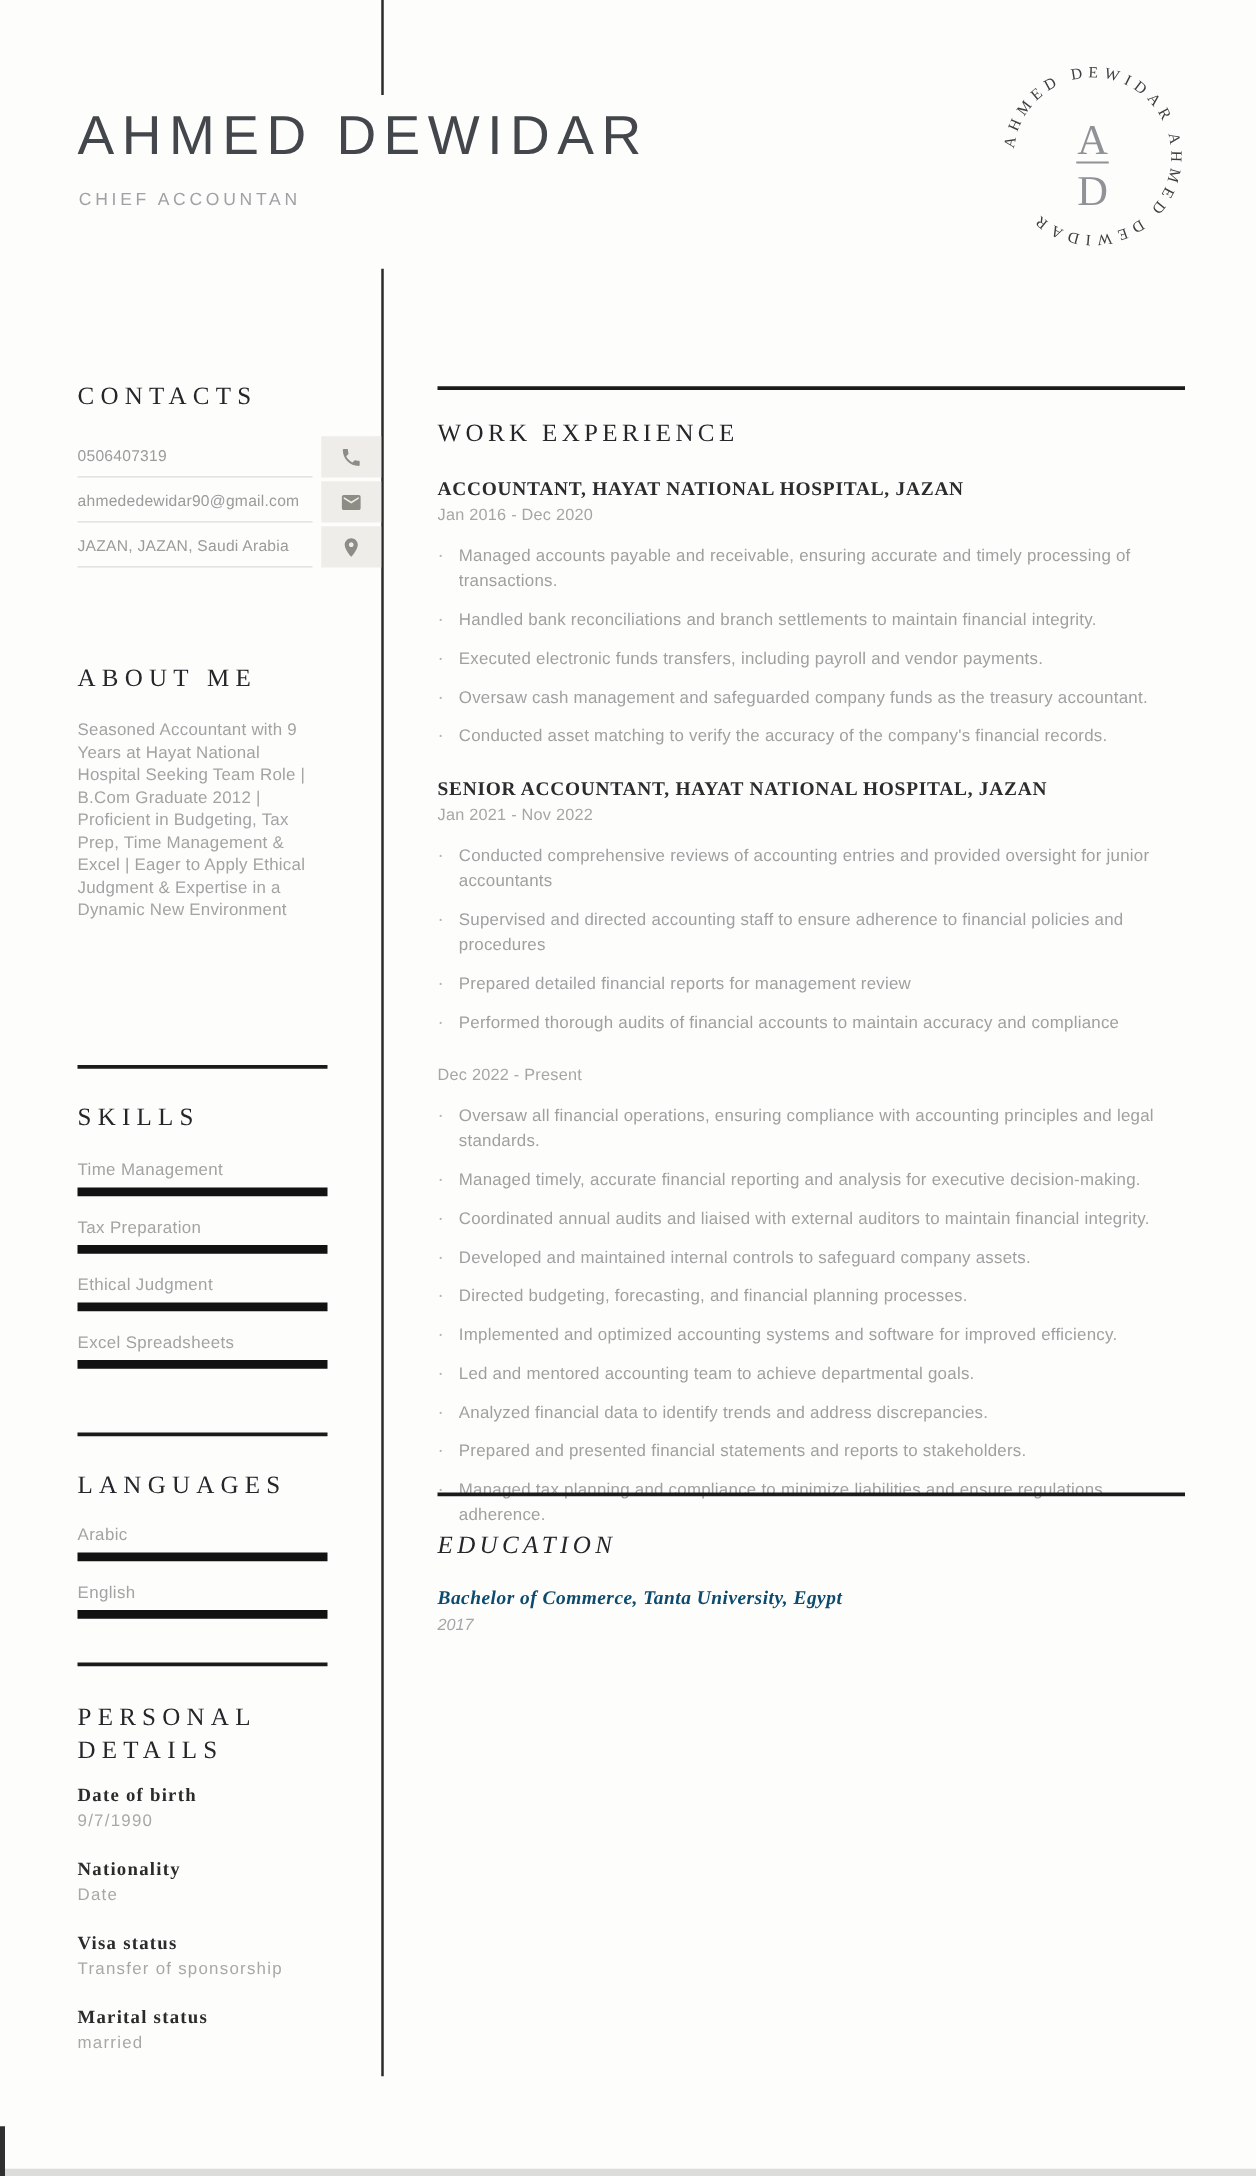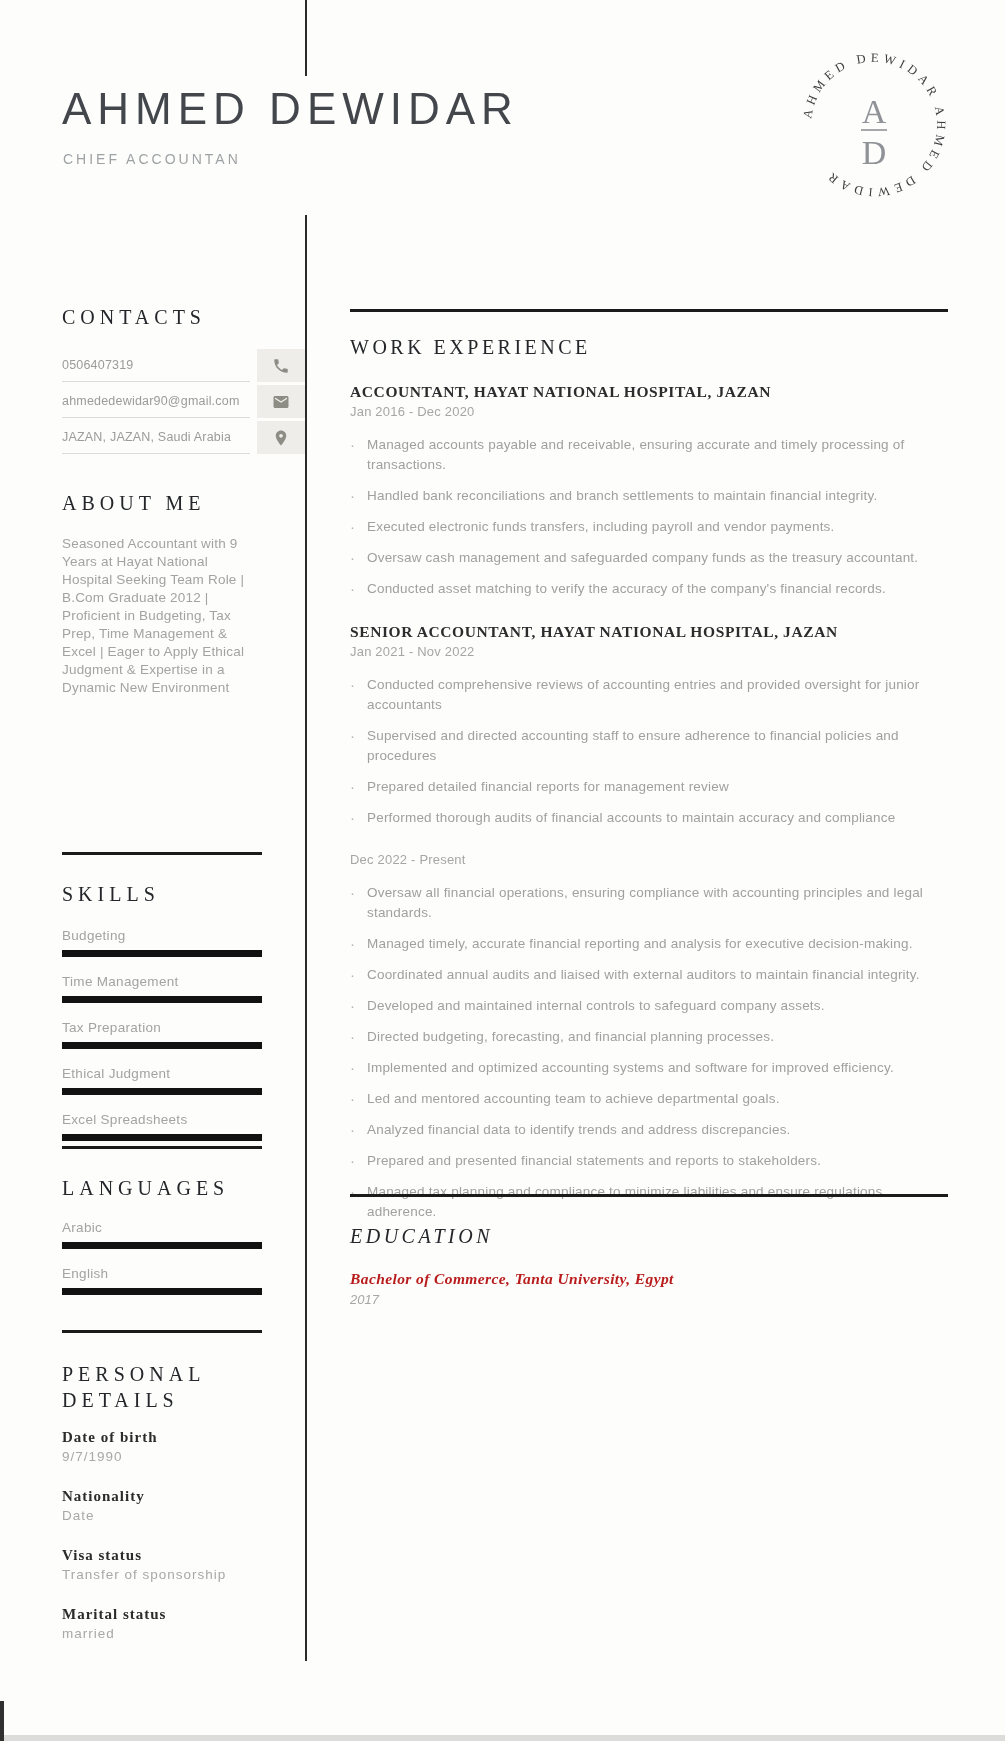--- a/index.html
+++ b/index.html
@@ -27,21 +27,21 @@
   .sec{position:absolute;left:62px;width:245px;}
   .contacts{top:306px;}
   .contact-rows{margin-top:20px;}
   .c-row{display:flex;align-items:stretch;height:33px;margin-bottom:3px;}
   .c-label{width:188px;font-size:12.5px;color:#9b9b9b;display:flex;align-items:center;
            border-bottom:1px solid #dddcd7;letter-spacing:.2px;overflow:hidden;white-space:nowrap;}
   .c-iconbox{width:48px;margin-left:7px;background:#efedea;display:flex;
              align-items:center;justify-content:center;}
   .c-iconbox svg{width:18px;height:18px;fill:#8d8d85;}
 
-  .about{top:492px;}
+  .about{top:532px;}
   .about-text{margin-top:20px;width:198px;font-size:13.5px;line-height:18px;
               color:#a3a3a3;letter-spacing:.2px;}
 
   .skills{top:852px;}
   .languages{top:1146px;}
   .personal{top:1330px;}
   .bar-list{margin-top:22px;}
   .bar-item{margin-bottom:17px;}
   .bar-label{font-size:13.5px;color:#a3a3a3;letter-spacing:.3px;}
   .bar{margin-top:7px;width:200px;height:7px;background:#121212;}
@@ -62,21 +62,21 @@
              color:#2c2c2e;letter-spacing:.6px;}
   .job-dates{margin-top:3px;font-size:13px;color:#a6a6a6;margin-bottom:16px;letter-spacing:.2px;}
   ul.bullets{list-style:none;margin:0;padding:0;}
   ul.bullets li{display:flex;gap:11px;margin-bottom:11px;}
   ul.bullets .dot{flex:none;width:6px;color:#b4b4b4;font-size:15px;line-height:20px;}
   ul.bullets .btext{color:#a0a0a0;font-size:13.5px;line-height:20px;letter-spacing:.2px;}
 
   .education{position:absolute;left:350px;top:1194px;width:598px;font-style:italic;}
   .edu-heading{display:block;margin-top:28px;letter-spacing:3.5px;}
   .edu-degree{margin-top:22px;font-family:"Liberation Serif",serif;font-weight:bold;
-              font-size:15.5px;color:#b91c1c;letter-spacing:.4px;}
+              font-size:15.5px;color:#0c4a6e;letter-spacing:.4px;}
   .edu-year{margin-top:4px;font-size:13px;color:#a6a6a6;}
 
   
   .bottom-strip{position:absolute;left:0;bottom:0;width:100%;height:6px;background:#dcdcdb;}
   .corner-sliver{position:absolute;left:0;bottom:0;width:4px;height:40px;background:#303030;}
 </style>
 </head>
 <body>
 
 <div class="page">
@@ -132,24 +132,20 @@
   <div class="sec about">
     <span class="h-serif" style="margin-top:0;">ABOUT ME</span>
     <div class="about-text">Seasoned Accountant with 9 Years at Hayat National Hospital Seeking Team Role | B.Com Graduate 2012 | Proficient in Budgeting, Tax Prep, Time Management &amp; Excel | Eager to Apply Ethical Judgment &amp; Expertise in a Dynamic New Environment</div>
   </div>
 
   <div class="sec skills">
     <div class="hrule" style="width:200px;"></div>
     <span class="h-serif">SKILLS</span>
     <div class="bar-list">
       <div class="bar-item">
-        <div class="bar-label">Budgeting</div>
-        <div class="bar"></div>
-      </div>
-      <div class="bar-item">
         <div class="bar-label">Time Management</div>
         <div class="bar"></div>
       </div>
       <div class="bar-item">
         <div class="bar-label">Tax Preparation</div>
         <div class="bar"></div>
       </div>
       <div class="bar-item">
         <div class="bar-label">Ethical Judgment</div>
         <div class="bar"></div>

